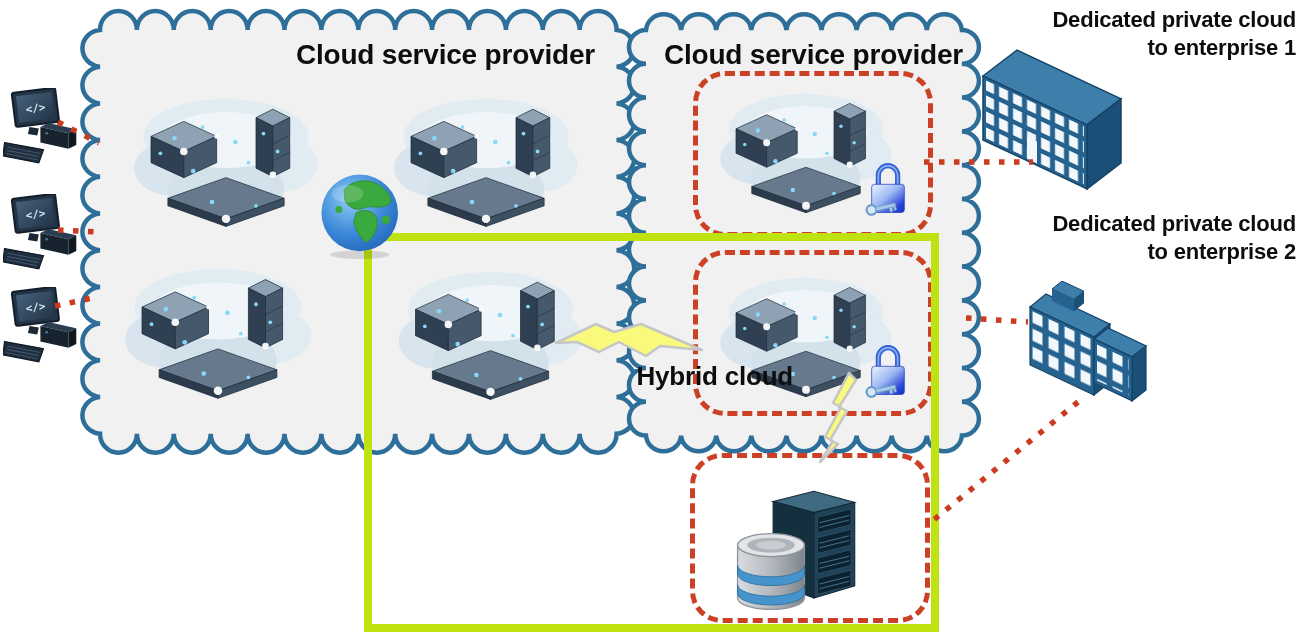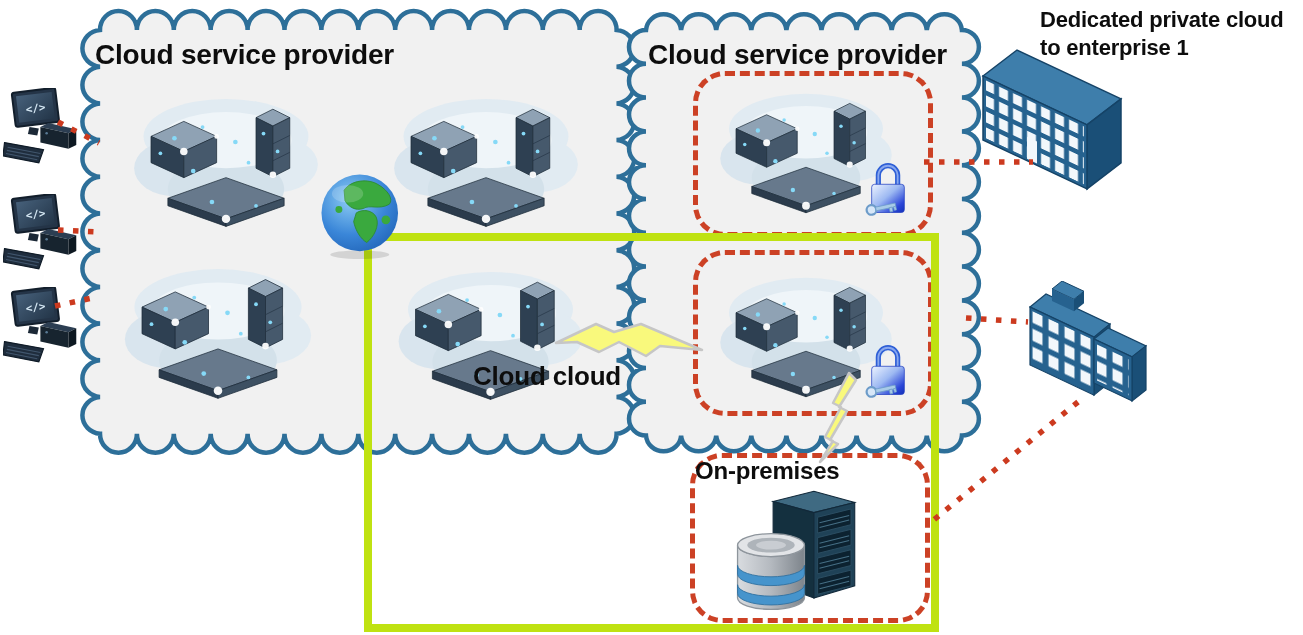--- a/index.html
+++ b/index.html
@@ -4,21 +4,21 @@
 <style>
   html,body{margin:0;padding:0;background:#ffffff;}
   #stage{
     position:relative;width:1303px;height:635px;overflow:hidden;
     background:#ffffff;
     font-family:"Liberation Sans","DejaVu Sans",sans-serif;
     color:var(--label_text,#0d0d0d);
   }
   .abs{position:absolute;}
   .lbl{
-    position:absolute;text-align:left;font-weight:700;
+    position:absolute;text-align:right;font-weight:700;
     color:var(--label_text,#0d0d0d);line-height:1.28;letter-spacing:-0.2px;
   }
   .cloud-title{font-size:28px;z-index:6;}
   .ent-lbl{font-size:22px;z-index:6;}
   #hybrid-lbl{font-size:26px;z-index:8;}
   #onprem-lbl{font-size:24px;z-index:8;}
   .dashedbox{
     position:absolute;border:5px dashed var(--dashed_box_border,#cc4125);
     border-radius:32px;z-index:3;background:transparent;
   }
@@ -158,22 +158,22 @@
   </svg>
 
   <svg id="clouds-svg" class="abs" width="1303" height="635">
     <path id="cloud1-path" class="cloud-path" d="M 100 30 a 18.4 19 0 0 1 36.9 0 a 18.4 19 0 0 1 36.9 0 a 18.4 19 0 0 1 36.9 0 a 18.4 19 0 0 1 36.9 0 a 18.4 19 0 0 1 36.9 0 a 18.4 19 0 0 1 36.9 0 a 18.4 19 0 0 1 36.9 0 a 18.4 19 0 0 1 36.9 0 a 18.4 19 0 0 1 36.9 0 a 18.4 19 0 0 1 36.9 0 a 18.4 19 0 0 1 36.9 0 a 18.4 19 0 0 1 36.9 0 a 18.4 19 0 0 1 36.9 0 a 18.4 19 0 0 1 36.9 0 a 19 18.4 0 0 1 0 36.7 a 19 18.4 0 0 1 0 36.7 a 19 18.4 0 0 1 0 36.7 a 19 18.4 0 0 1 0 36.7 a 19 18.4 0 0 1 0 36.7 a 19 18.4 0 0 1 0 36.7 a 19 18.4 0 0 1 0 36.7 a 19 18.4 0 0 1 0 36.7 a 19 18.4 0 0 1 0 36.7 a 19 18.4 0 0 1 0 36.7 a 19 18.4 0 0 1 0 36.7 a 18.4 19 0 0 1 -36.9 0 a 18.4 19 0 0 1 -36.9 0 a 18.4 19 0 0 1 -36.9 0 a 18.4 19 0 0 1 -36.9 0 a 18.4 19 0 0 1 -36.9 0 a 18.4 19 0 0 1 -36.9 0 a 18.4 19 0 0 1 -36.9 0 a 18.4 19 0 0 1 -36.9 0 a 18.4 19 0 0 1 -36.9 0 a 18.4 19 0 0 1 -36.9 0 a 18.4 19 0 0 1 -36.9 0 a 18.4 19 0 0 1 -36.9 0 a 18.4 19 0 0 1 -36.9 0 a 18.4 19 0 0 1 -36.9 0 a 19 18.4 0 0 1 0 -36.7 a 19 18.4 0 0 1 0 -36.7 a 19 18.4 0 0 1 0 -36.7 a 19 18.4 0 0 1 0 -36.7 a 19 18.4 0 0 1 0 -36.7 a 19 18.4 0 0 1 0 -36.7 a 19 18.4 0 0 1 0 -36.7 a 19 18.4 0 0 1 0 -36.7 a 19 18.4 0 0 1 0 -36.7 a 19 18.4 0 0 1 0 -36.7 a 19 18.4 0 0 1 0 -36.7 Z"></path>
     <path id="cloud2-path" class="cloud-path" d="M 646 30 a 17.6 17 0 0 1 35.1 0 a 17.6 17 0 0 1 35.1 0 a 17.6 17 0 0 1 35.1 0 a 17.6 17 0 0 1 35.1 0 a 17.6 17 0 0 1 35.1 0 a 17.6 17 0 0 1 35.1 0 a 17.6 17 0 0 1 35.1 0 a 17.6 17 0 0 1 35.1 0 a 17.6 17 0 0 1 35.1 0 a 17 16.9 0 0 1 0 33.8 a 17 16.9 0 0 1 0 33.8 a 17 16.9 0 0 1 0 33.8 a 17 16.9 0 0 1 0 33.8 a 17 16.9 0 0 1 0 33.8 a 17 16.9 0 0 1 0 33.8 a 17 16.9 0 0 1 0 33.8 a 17 16.9 0 0 1 0 33.8 a 17 16.9 0 0 1 0 33.8 a 17 16.9 0 0 1 0 33.8 a 17 16.9 0 0 1 0 33.8 a 17 16.9 0 0 1 0 33.8 a 17.6 17 0 0 1 -35.1 0 a 17.6 17 0 0 1 -35.1 0 a 17.6 17 0 0 1 -35.1 0 a 17.6 17 0 0 1 -35.1 0 a 17.6 17 0 0 1 -35.1 0 a 17.6 17 0 0 1 -35.1 0 a 17.6 17 0 0 1 -35.1 0 a 17.6 17 0 0 1 -35.1 0 a 17.6 17 0 0 1 -35.1 0 a 17 16.9 0 0 1 0 -33.8 a 17 16.9 0 0 1 0 -33.8 a 17 16.9 0 0 1 0 -33.8 a 17 16.9 0 0 1 0 -33.8 a 17 16.9 0 0 1 0 -33.8 a 17 16.9 0 0 1 0 -33.8 a 17 16.9 0 0 1 0 -33.8 a 17 16.9 0 0 1 0 -33.8 a 17 16.9 0 0 1 0 -33.8 a 17 16.9 0 0 1 0 -33.8 a 17 16.9 0 0 1 0 -33.8 a 17 16.9 0 0 1 0 -33.8 Z"></path>
   </svg>
 
   <div class="lbl cloud-title" style="left:95px;top:37px;width:500px;">Cloud service provider</div>
   <div class="lbl cloud-title" style="left:648px;top:37px;width:315px;">Cloud service provider</div>
   <div class="lbl ent-lbl" style="left:1040px;top:6px;width:256px;">Dedicated private cloud to enterprise 1</div>
-  <div id="hybrid-lbl" class="lbl" style="left:473px;top:360px;width:320px;">Cloud cloud</div>
-  <div id="onprem-lbl" class="lbl" style="left:695px;top:456px;width:220px;">On-premises</div>
+  <div class="lbl ent-lbl" style="left:1040px;top:210px;width:256px;">Dedicated private cloud to enterprise 2</div>
+  <div id="hybrid-lbl" class="lbl" style="left:473px;top:360px;width:320px;">Hybrid cloud</div>
 
   <svg class="abs icon2" style="left:2px;top:88px" width="76" height="78" viewBox="0 0 95 100">
       <use href="#sym-computer"></use>
     </svg>
   <svg class="abs icon2" style="left:2px;top:194px" width="76" height="78" viewBox="0 0 95 100">
       <use href="#sym-computer"></use>
     </svg>
   <svg class="abs icon2" style="left:2px;top:287px" width="76" height="78" viewBox="0 0 95 100">
       <use href="#sym-computer"></use>
     </svg>

